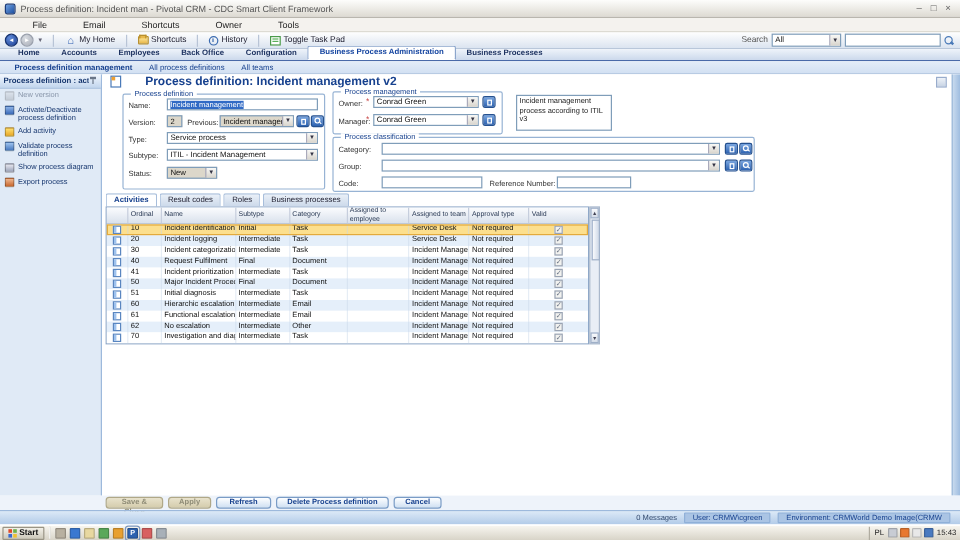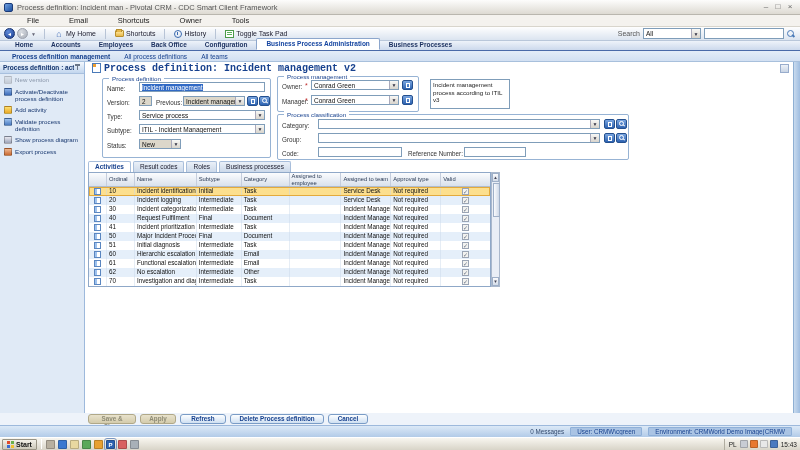--- a/index.html
+++ b/index.html
@@ -87,21 +87,21 @@
   .side-item.disabled .sico { opacity:.5; }
   [data-name="new-version-icon"] { background:linear-gradient(#d8dce2,#a8aeb8); }
   [data-name="activate-deactivate-icon"] { background:linear-gradient(#8fb4e8,#3a6ab8); }
   [data-name="add-activity-icon"] { background:linear-gradient(#ffe070,#e8a828); }
   [data-name="validate-icon"] { background:linear-gradient(#9fc4f0,#4a7ac0); }
   [data-name="process-diagram-icon"] { background:linear-gradient(#e8e8f0,#9aa2b8); }
   [data-name="export-icon"] { background:linear-gradient(#f0b890,#c86830); }
 
   
   #content { position:absolute; left:86px; top:0; width:707px; height:351px; background:#fff; }
-  #page-title-row { position:absolute; left:6px; top:1px; display:flex; align-items:flex-start; gap:3px;font-family:Liberation Mono, monospace; }
+  #page-title-row { position:absolute; left:6px; top:1px; display:flex; align-items:flex-start; gap:20px; }
   #page-title-icon { width:9px; height:10px; background:#fff; border:1px solid #4a7ab8; position:relative; }
   #page-title-icon::after { content:""; position:absolute; left:0; top:0; width:3px; height:3px; background:#f0a030; }
   #page-title { font-size:10px; font-weight:bold; color:#17418e; white-space:nowrap; }
   #panel-toggle { position:absolute; right:4px; top:2px; width:9px; height:9px;
     background:linear-gradient(#eef2f8,#c8d4e4); border:1px solid #98accc; }
 
   
   .groupbox { position:absolute; border:1px solid #97b3d4; border-radius:2px; }
   .legend { position:absolute; top:-4px; left:6px; background:#fff; padding:0 3px;
     font-size:6.2px; color:#17418e; white-space:nowrap; }

